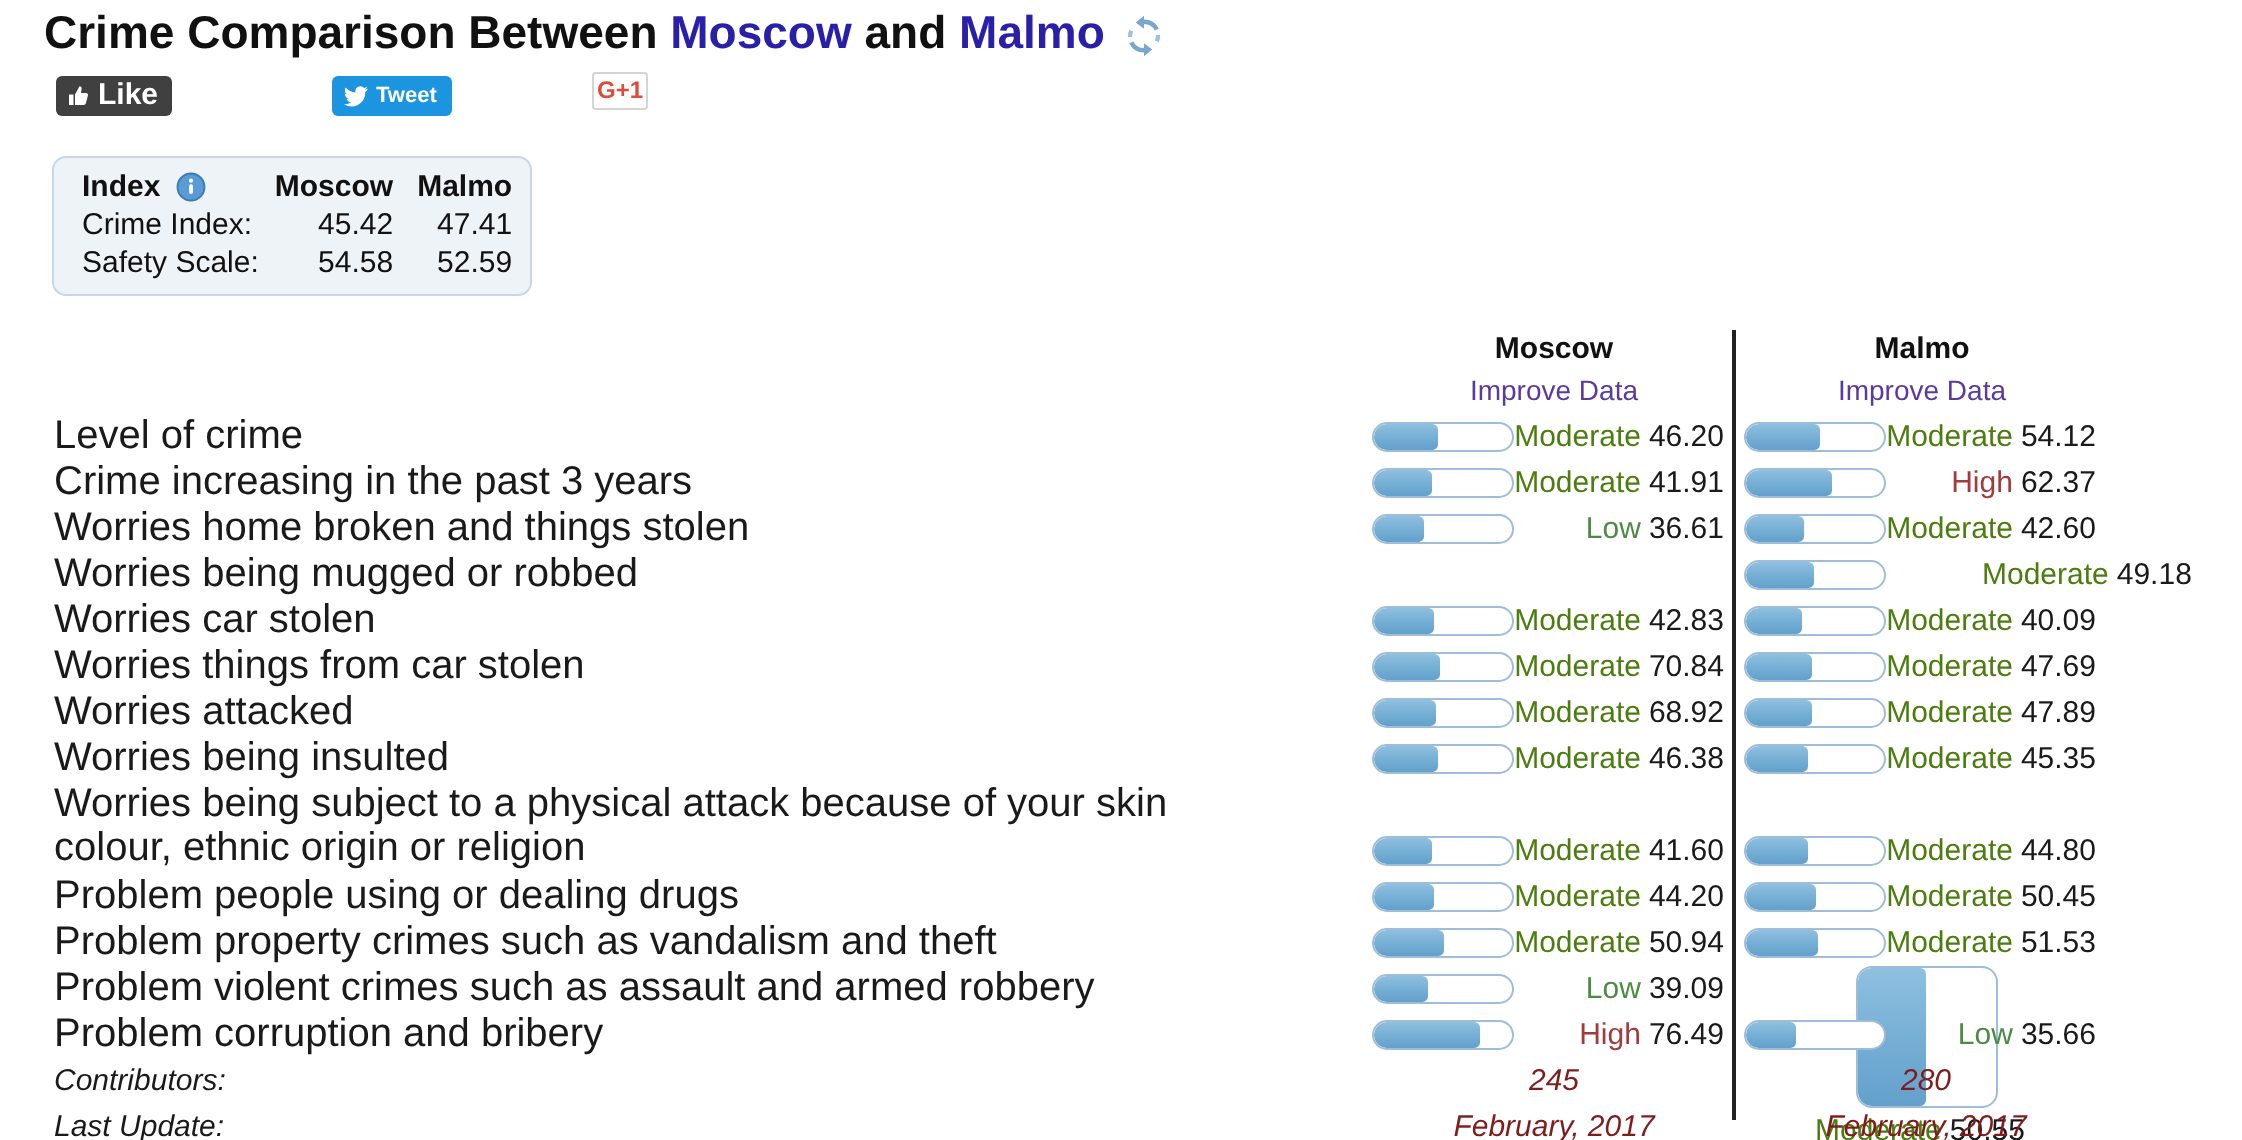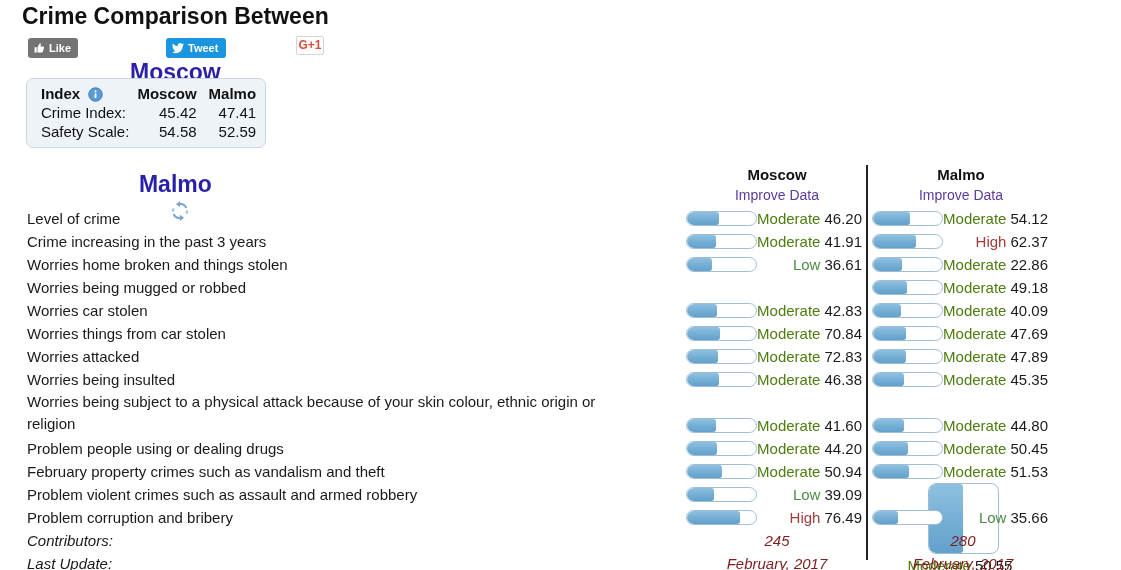--- a/index.html
+++ b/index.html
@@ -12,35 +12,34 @@
     overflow:hidden;
     position:relative;
   }
 
   
   .title-row{
     position:absolute;left:22px;top:2px;
     display:flex;align-items:center;gap:0;
     font-size:23px;font-weight:bold;line-height:28px;
     white-space:nowrap;
-    flex-direction:column;
   }
   .title-row .t-plain{color:#111;}
   .title-row .t-city{color:#2a1fa8;}
   .refresh-icon{
     display:inline-block;width:22px;height:22px;margin-left:9px;position:relative;top:2px;
   }
 
   
   .social{position:absolute;left:28px;top:38px;height:22px;}
   .btn-like{
     position:absolute;left:0;top:0;
     display:flex;align-items:center;gap:4px;
-    background:#737373;color:#fff;border-radius:3px;
-    font-size:11px;font-weight:bold;
+    background:#404040;color:#fff;border-radius:3px;
+    font-size:15px;font-weight:bold;
     padding:3px 7px 3px 5px;height:14px;line-height:14px;
     box-sizing:content-box;
   }
   .btn-tweet{
     position:absolute;left:138px;top:0;
     display:flex;align-items:center;gap:4px;
     background:#1b95e0;color:#fff;border-radius:3px;
     font-size:11px;font-weight:bold;
     padding:3px 8px 3px 6px;height:14px;line-height:14px;
   }
@@ -83,21 +82,21 @@
   .divider{
     position:absolute;left:866px;top:0px;width:2px;height:395px;background:#222;
   }
 
   .row{
     position:relative;
     min-height:23px;
   }
   .row .lbl{
     position:absolute;left:27px;top:0;width:620px;
-    font-size:15px;line-height:23px;color:#1a1a1a;
+    font-size:20px;line-height:23px;color:#1a1a1a;
   }
   .row.tall .lbl{line-height:22px;}
 
   .cell{
     position:absolute;top:0;width:182px;height:23px;
     display:flex;align-items:center;
   }
   .cell.moscow{left:686px;}
   .cell.malmo{left:872px;}
 
@@ -261,26 +260,26 @@
         <div class="cell moscow" style="top: 0px;">
           <div class="bar">
             <div class="fill" style="width: 36.61%;"></div>
           </div>
           <div class="valwrap"><span class="lvl low">Low</span><span class="num">36.61</span></div>
         </div>
         <div class="cell malmo" style="top: 0px;">
           <div class="bar">
             <div class="fill" style="width: 42.6%;"></div>
           </div>
-          <div class="valwrap"><span class="lvl moderate">Moderate</span><span class="num">22.86</span></div>
+          <div class="valwrap"><span class="lvl moderate">Moderate</span><span class="num">42.60</span></div>
         </div>
       </div>
       <div class="row" style="height: 23px;">
         <div class="lbl">Worries being mugged or robbed</div>
-        <div class="cell malmo" style="top: 0px;">
+        <div class="cell malmo" style="top: 0px; gap: 48px;">
           <div class="bar">
             <div class="fill" style="width: 49.18%;"></div>
           </div>
           <div class="valwrap"><span class="lvl moderate">Moderate</span><span class="num">49.18</span></div>
         </div>
       </div>
       <div class="row" style="height: 23px;">
         <div class="lbl">Worries car stolen</div>
         <div class="cell moscow" style="top: 0px;">
           <div class="bar">
@@ -309,21 +308,21 @@
           </div>
           <div class="valwrap"><span class="lvl moderate">Moderate</span><span class="num">47.69</span></div>
         </div>
       </div>
       <div class="row" style="height: 23px;">
         <div class="lbl">Worries attacked</div>
         <div class="cell moscow" style="top: 0px;">
           <div class="bar">
             <div class="fill" style="width: 45.61%;"></div>
           </div>
-          <div class="valwrap"><span class="lvl moderate">Moderate</span><span class="num">72.83</span></div>
+          <div class="valwrap"><span class="lvl moderate">Moderate</span><span class="num">68.92</span></div>
         </div>
         <div class="cell malmo" style="top: 0px;">
           <div class="bar">
             <div class="fill" style="width: 47.89%;"></div>
           </div>
           <div class="valwrap"><span class="lvl moderate">Moderate</span><span class="num">47.89</span></div>
         </div>
       </div>
       <div class="row" style="height: 23px;">
         <div class="lbl">Worries being insulted</div>
@@ -364,21 +363,21 @@
           <div class="valwrap"><span class="lvl moderate">Moderate</span><span class="num">44.20</span></div>
         </div>
         <div class="cell malmo" style="top: 0px;">
           <div class="bar">
             <div class="fill" style="width: 50.45%;"></div>
           </div>
           <div class="valwrap"><span class="lvl moderate">Moderate</span><span class="num">50.45</span></div>
         </div>
       </div>
       <div class="row" style="height: 23px;">
-        <div class="lbl">February property crimes such as vandalism and theft</div>
+        <div class="lbl">Problem property crimes such as vandalism and theft</div>
         <div class="cell moscow" style="top: 0px;">
           <div class="bar">
             <div class="fill" style="width: 50.94%;"></div>
           </div>
           <div class="valwrap"><span class="lvl moderate">Moderate</span><span class="num">50.94</span></div>
         </div>
         <div class="cell malmo" style="top: 0px;">
           <div class="bar">
             <div class="fill" style="width: 51.53%;"></div>
           </div>

